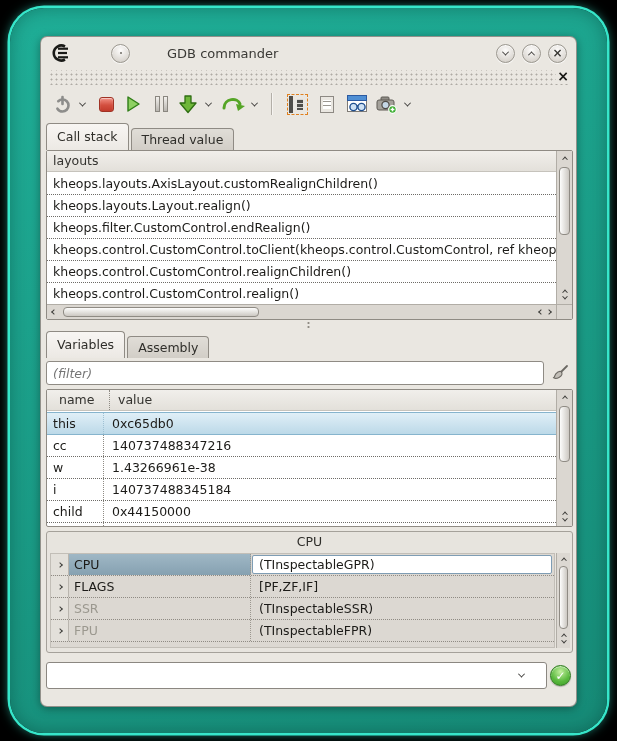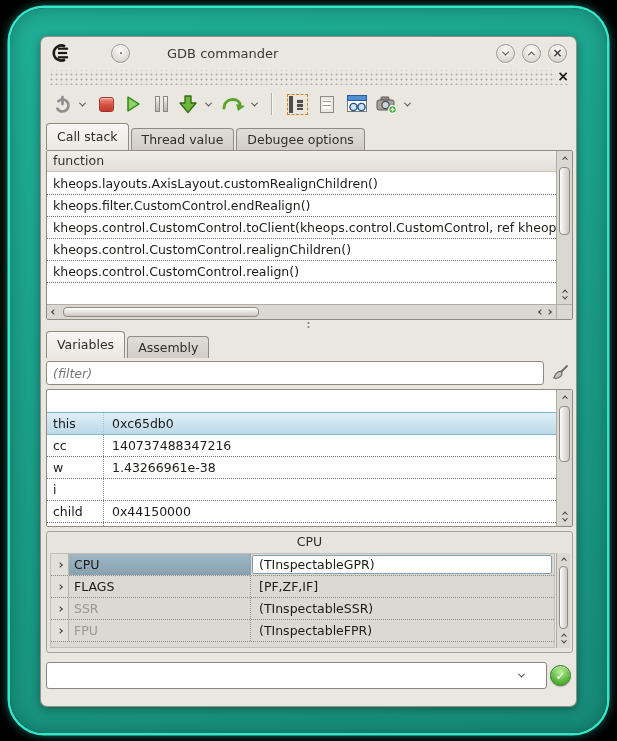--- a/index.html
+++ b/index.html
@@ -240,27 +240,27 @@
       </svg>
     </span>
     <span class="ddchev">
         <span class="ch down"></span>
       </span>
   </div>
 
   <div class="tabs" style="top:86px">
     <span class="tab active">Call stack</span>
     <span class="tab">Thread value</span>
-    <span class="tab">Debugee options</span>
   </div>
 
   <div class="panel" id="cs-panel">
-    <div class="colhdr">function</div>
+    <div class="colhdr">layouts</div>
     <div class="cs-rows">
       <div class="lrow">kheops.layouts.AxisLayout.customRealignChildren()</div>
+      <div class="lrow">kheops.layouts.Layout.realign()</div>
       <div class="lrow">kheops.filter.CustomControl.endRealign()</div>
       <div class="lrow">kheops.control.CustomControl.toClient(kheops.control.CustomControl, ref kheops.</div>
       <div class="lrow">kheops.control.CustomControl.realignChildren()</div>
       <div class="lrow">kheops.control.CustomControl.realign()</div>
     </div>
     <div class="vscroll" style="bottom:15px">
       <span class="sbtn">
           <span class="ch up sm"></span>
         </span>
       <span class="track">
@@ -299,35 +299,40 @@
     <input class="filterinput" placeholder="(filter)" style="">
     <span class="brush">
       <svg width="18" height="18" viewBox="0 0 18 18">
         <line x1="16" y1="2" x2="9.5" y2="8.5" stroke="#6b6862" stroke-width="1.8" stroke-linecap="round"></line>
         <path d="M10 7.5 C12 9.5, 11 12, 8 13.5 C5.5 14.8, 3 14.5, 2.5 13.8 C4 13, 3.6 11.2, 4.8 9.8 C6.2 8.2, 8.5 7, 10 7.5 Z" fill="#c3bfb8" stroke="#6b6862" stroke-width="1.1"></path>
       </svg>
     </span>
   </div>
 
   <div class="panel" id="var-panel">
+    <div class="colhdr">
+      <span class="hname">name</span>
+      <span class="hval">value</span>
+    </div>
     <div class="var-rows">
       <div class="vrow sel">
         <span class="cname">this</span>
         <span class="cval">0xc65db0</span>
       </div>
       <div class="vrow">
         <span class="cname">cc</span>
         <span class="cval">140737488347216</span>
       </div>
       <div class="vrow">
         <span class="cname">w</span>
         <span class="cval">1.43266961e-38</span>
       </div>
       <div class="vrow">
         <span class="cname">i</span>
+        <span class="cval">140737488345184</span>
       </div>
       <div class="vrow">
         <span class="cname">child</span>
         <span class="cval">0x44150000</span>
       </div>
       <div class="vrow">
         <span class="cname">b</span>
         <span class="cval">1.43266961e-38</span>
       </div>
     </div>

